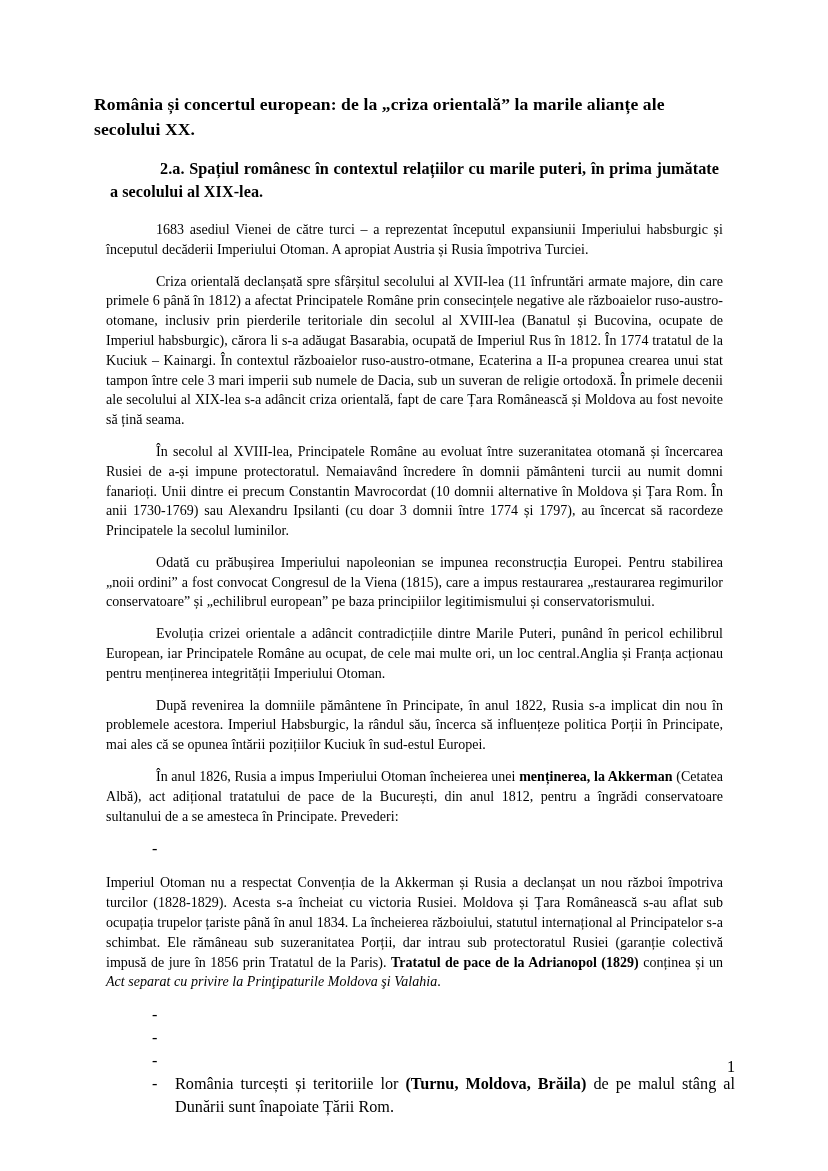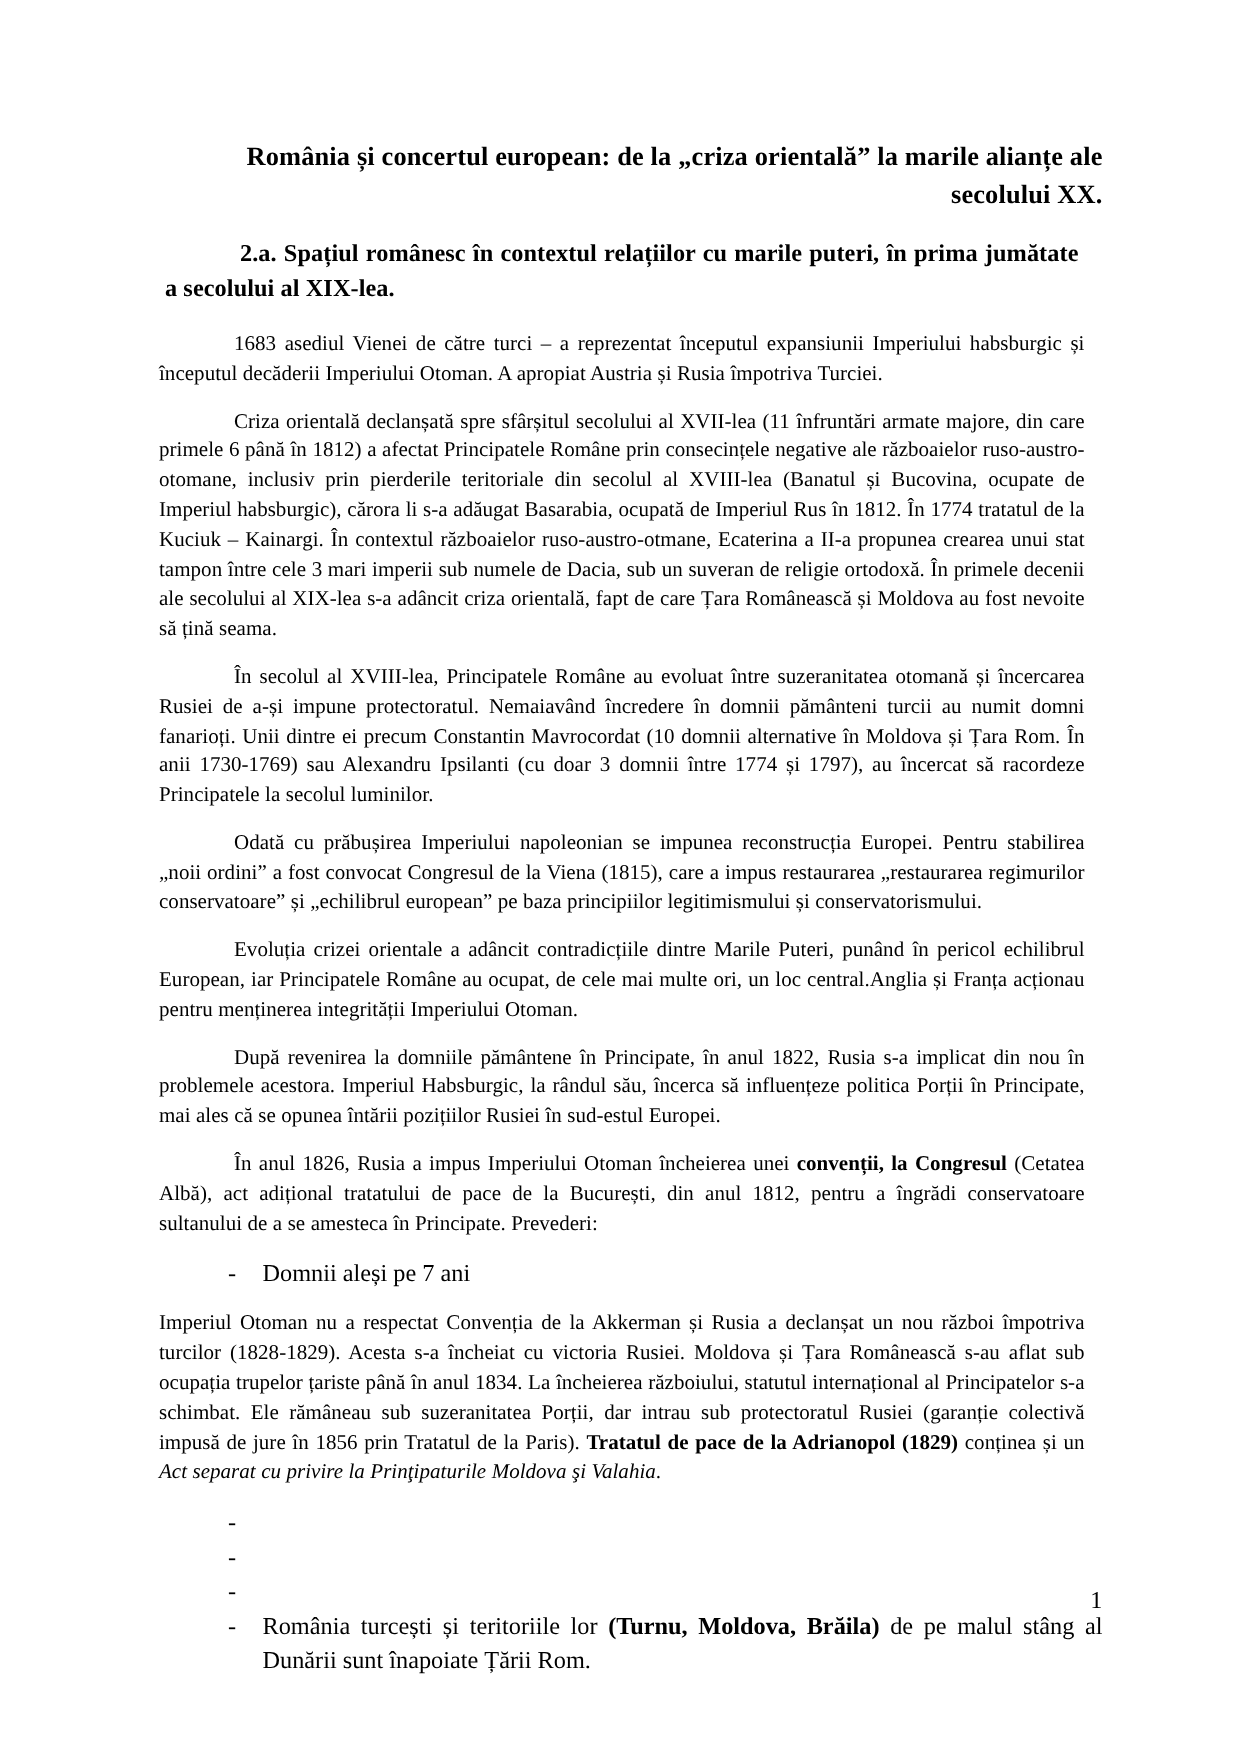--- a/index.html
+++ b/index.html
@@ -22,21 +22,21 @@
   }
   .content {
     position: absolute;
     left: 94px;
     top: 92px;
     width: 641px;
   }
   .doc-title {
     font-size: 17.6px;
     font-weight: bold;
-    text-align: right;
+    text-align: left;
     line-height: 1.42;
     margin: 0 0 0 0;
     letter-spacing: 0.1px;
   }
   .section-heading {
     font-size: 16.2px;
     font-weight: bold;
     text-align: justify;
     text-align-last: left;
     line-height: 1.42;
@@ -104,27 +104,26 @@
     <p class="para">1683 asediul Vienei de către turci – a reprezentat începutul expansiunii Imperiului habsburgic și începutul decăderii Imperiului Otoman. A apropiat Austria și Rusia împotriva Turciei.</p>
 
     <p class="para">Criza orientală declanșată spre sfârșitul secolului al XVII-lea (11 înfruntări armate majore, din care primele 6 până în 1812) a afectat Principatele Române prin consecințele negative ale războaielor ruso-austro-otomane, inclusiv prin pierderile teritoriale din secolul al XVIII-lea (Banatul și Bucovina, ocupate de Imperiul habsburgic), cărora li s-a adăugat Basarabia, ocupată de Imperiul Rus în 1812. În 1774 tratatul de la Kuciuk – Kainargi. În contextul războaielor ruso-austro-otmane, Ecaterina a II-a propunea crearea unui stat tampon între cele 3 mari imperii sub numele de Dacia, sub un suveran de religie ortodoxă. În primele decenii ale secolului al XIX-lea s-a adâncit criza orientală, fapt de care Țara Românească și Moldova au fost nevoite să țină seama.</p>
 
     <p class="para">În secolul al XVIII-lea, Principatele Române au evoluat între suzeranitatea otomană și încercarea Rusiei de a-și impune protectoratul. Nemaiavând încredere în domnii pământeni turcii au numit domni fanarioți. Unii dintre ei precum Constantin Mavrocordat (10 domnii alternative în Moldova și Țara Rom. În anii 1730-1769) sau Alexandru Ipsilanti (cu doar 3 domnii între 1774 și 1797), au încercat să racordeze Principatele la secolul luminilor.</p>
 
     <p class="para">Odată cu prăbușirea Imperiului napoleonian se impunea reconstrucția Europei. Pentru stabilirea „noii ordini” a fost convocat Congresul de la Viena (1815), care a impus restaurarea „restaurarea regimurilor conservatoare” și „echilibrul european” pe baza principiilor legitimismului și  conservatorismului.</p>
 
     <p class="para">Evoluția crizei orientale a adâncit contradicțiile dintre Marile Puteri, punând în pericol echilibrul European, iar Principatele Române au ocupat, de cele mai multe ori, un loc central.Anglia și Franța acționau pentru menținerea integrității Imperiului Otoman.</p>
 
-    <p class="para">După revenirea la domniile pământene în Principate, în anul 1822, Rusia s-a implicat din nou în problemele acestora. Imperiul Habsburgic, la rândul său, încerca să influențeze politica Porții în Principate, mai ales că se opunea întării pozițiilor Rusiei în sud-estul Europei.</p>
+    <p class="para">După revenirea la domniile pământene în Principate, în anul 1822, Rusia s-a implicat din nou în problemele acestora. Imperiul Habsburgic, la rândul său, încerca să influențeze politica Porții în Principate, mai ales că se opunea întării pozițiilor Kuciuk în sud-estul Europei.</p>
 
-    <p class="para"><span>În anul 1826, Rusia a impus Imperiului Otoman încheierea unei </span><b>convenții, la Congresul</b><span> (Cetatea Albă), act adițional tratatului de pace de la București, din anul 1812, pentru a îngrădi conservatoare sultanului de  a se amesteca în Principate. Prevederi:</span></p>
+    <p class="para"><span>În anul 1826, Rusia a impus Imperiului Otoman încheierea unei </span><b>menținerea, la Akkerman</b><span> (Cetatea Albă), act adițional tratatului de pace de la București, din anul 1812, pentru a îngrădi conservatoare sultanului de  a se amesteca în Principate. Prevederi:</span></p>
 
     <div class="bullet-row">
       <span class="bullet-dash">-</span>
-      <span class="bullet-text">Domnii aleși pe 7 ani</span>
     </div>
 
     <p class="para noindent"><span>Imperiul Otoman nu a respectat Convenția de la Akkerman și Rusia a declanșat un nou război împotriva turcilor (1828-1829). Acesta s-a încheiat cu victoria Rusiei. Moldova și Țara Românească s-au aflat sub ocupația trupelor țariste până în anul 1834. La încheierea războiului, statutul internațional al Principatelor s-a schimbat. Ele rămâneau sub suzeranitatea Porții, dar intrau sub protectoratul Rusiei (garanție colectivă impusă de jure în 1856 prin Tratatul de la Paris). </span><b>Tratatul de pace de la Adrianopol (1829)</b><span> conținea și un </span><i>Act separat cu privire la Prinţipaturile Moldova şi Valahia</i><span>.</span></p>
 
     <div class="bullet-row">
       <span class="bullet-dash">-</span>
     </div>
     <div class="bullet-row">
       <span class="bullet-dash">-</span>
     </div>

